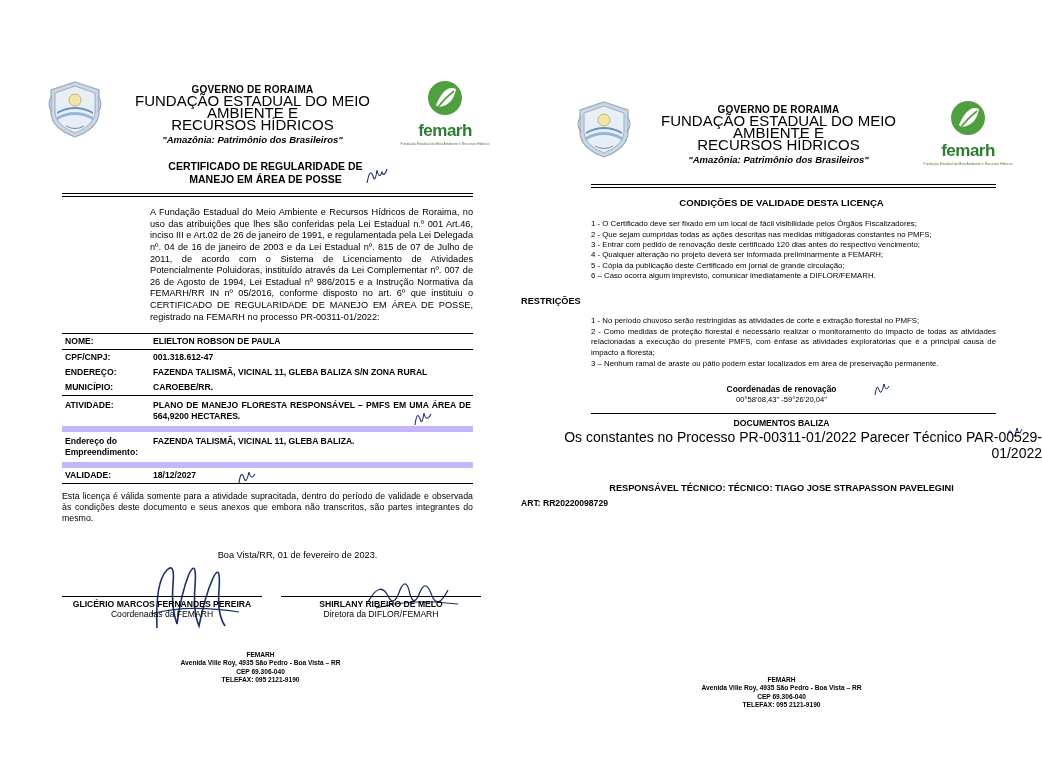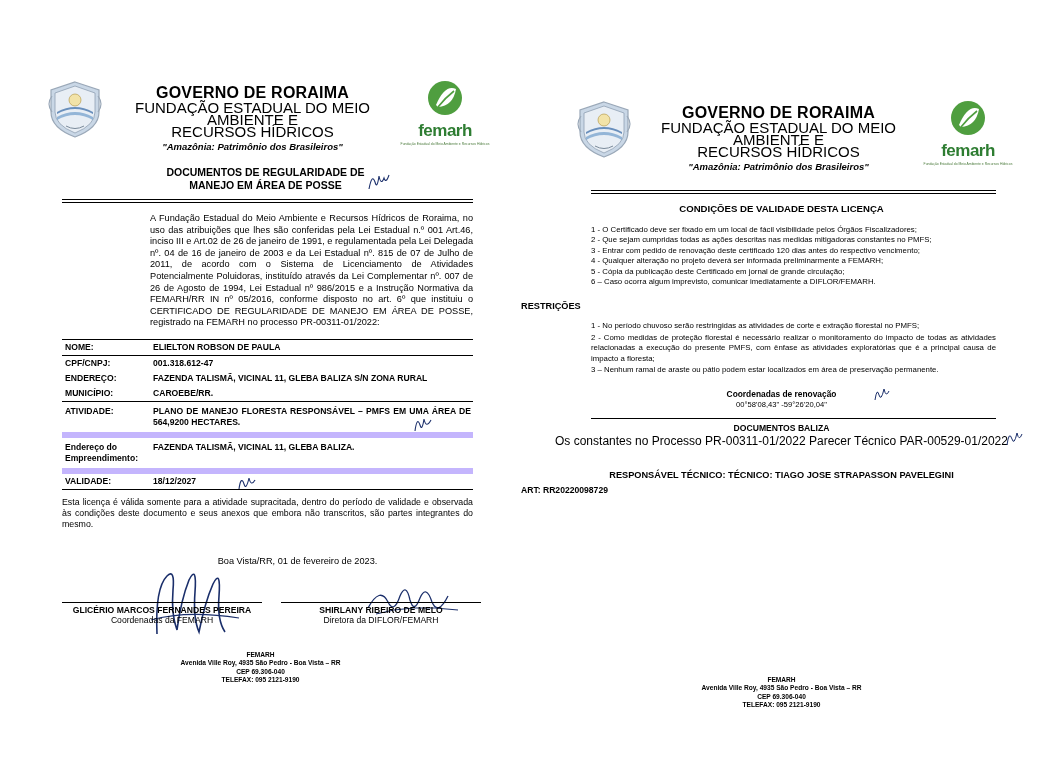--- a/index.html
+++ b/index.html
@@ -37,21 +37,21 @@
   }
   .crest svg { display: block; }
 
   .head-text {
     flex: 1;
     text-align: center;
     padding-top: 6px;
   }
   .head-text .l1 {
     font-weight: bold;
-    font-size: 16px;
+    font-size: 10px;
     letter-spacing: .2px;
   }
   .head-text .l2 {
     font-weight: normal;
     font-size: 15px;
     line-height: 12px;
   }
   .head-text .l3 {
     font-style: italic;
     font-weight: bold;
@@ -235,22 +235,22 @@
     margin: 9px 46px 0 70px;
     border-top: 1px solid #000;
   }
   .docs-title {
     text-align: center;
     font-weight: bold;
     font-size: 8.6px;
     margin-top: 4px;
   }
   .docs-line {
-    text-align: center;
-    font-size: 12px;
+    text-align: right;
+    font-size: 14px;
     margin-top: 1px;
     position: relative;
   }
   .resp {
     text-align: center;
     font-weight: bold;
     font-size: 9.2px;
     margin-top: 22px;
   }
   .art {
@@ -295,21 +295,21 @@
           <path d="M13 27 Q20 18 29 11" stroke="#4f9e3f" stroke-width="1.6" fill="none"></path>
         </svg>
       </div>
       <div class="femarh">femarh</div>
       <div class="sub">Fundação Estadual do Meio Ambiente e Recursos Hídricos</div>
     </div>
   </div>
 
   <div class="l-title-row">
     <div class="l-title">
-      <div>DOCUMENTOS DE REGULARIDADE DE</div>
+      <div>CERTIFICADO DE REGULARIDADE DE</div>
       <div>MANEJO EM ÁREA DE POSSE</div>
     </div>
     <div class="l-num">
       <span class="scribble" style="right:-12px; top:4px;">
         <svg width="24" height="22" viewBox="0 0 24 22">
             <path d="M2 19 Q5 3 8 12 Q10 20 12 6 Q14 16 17 8 Q19 14 22 5" stroke="#1b2f6b" stroke-width="1.1" fill="none"></path>
           </svg>
       </span>
     </div>
   </div>

